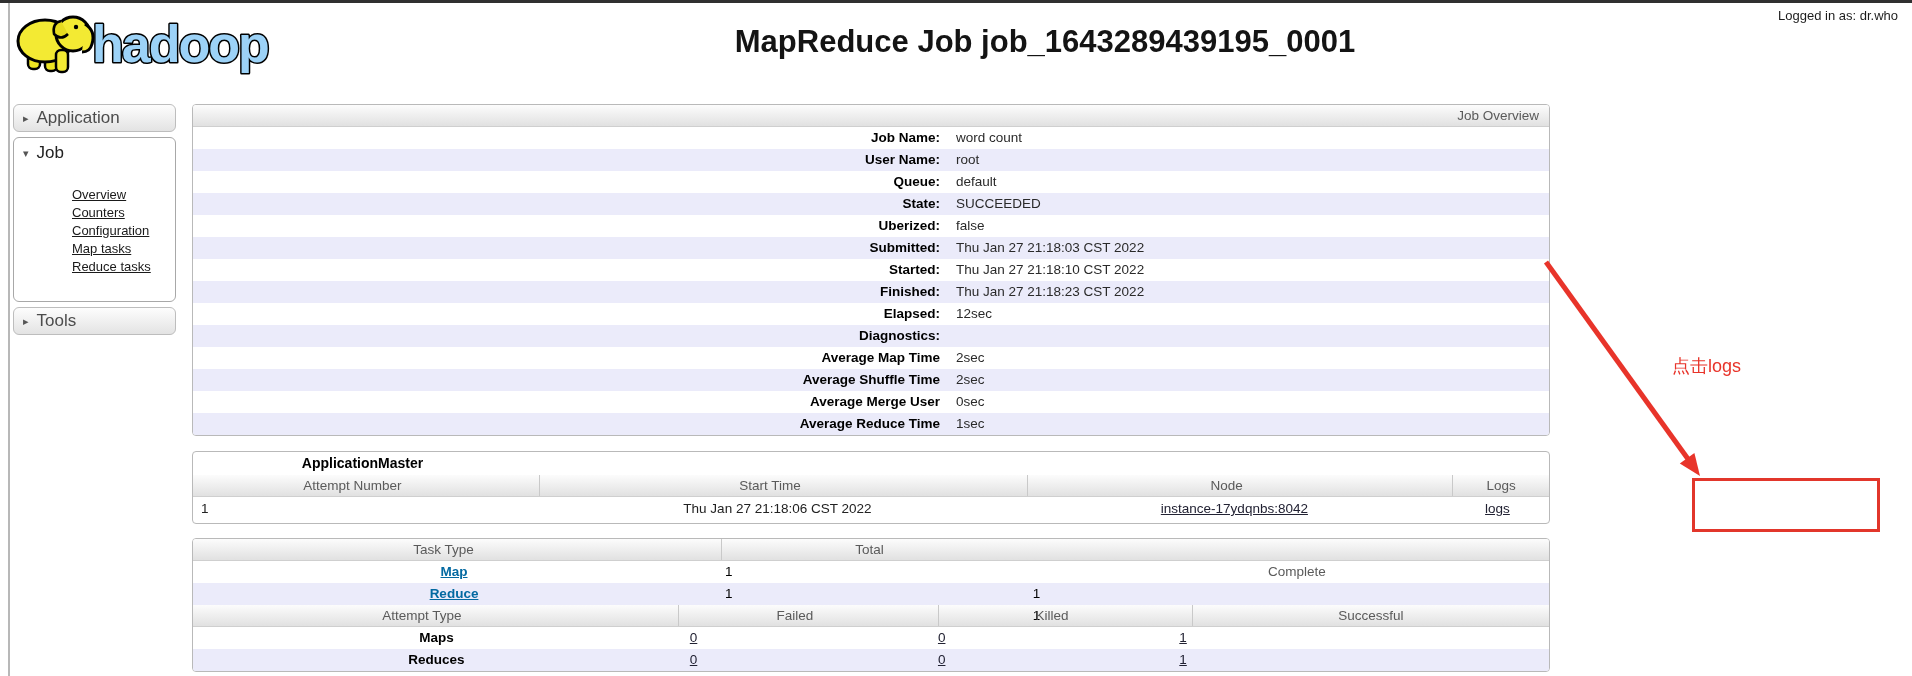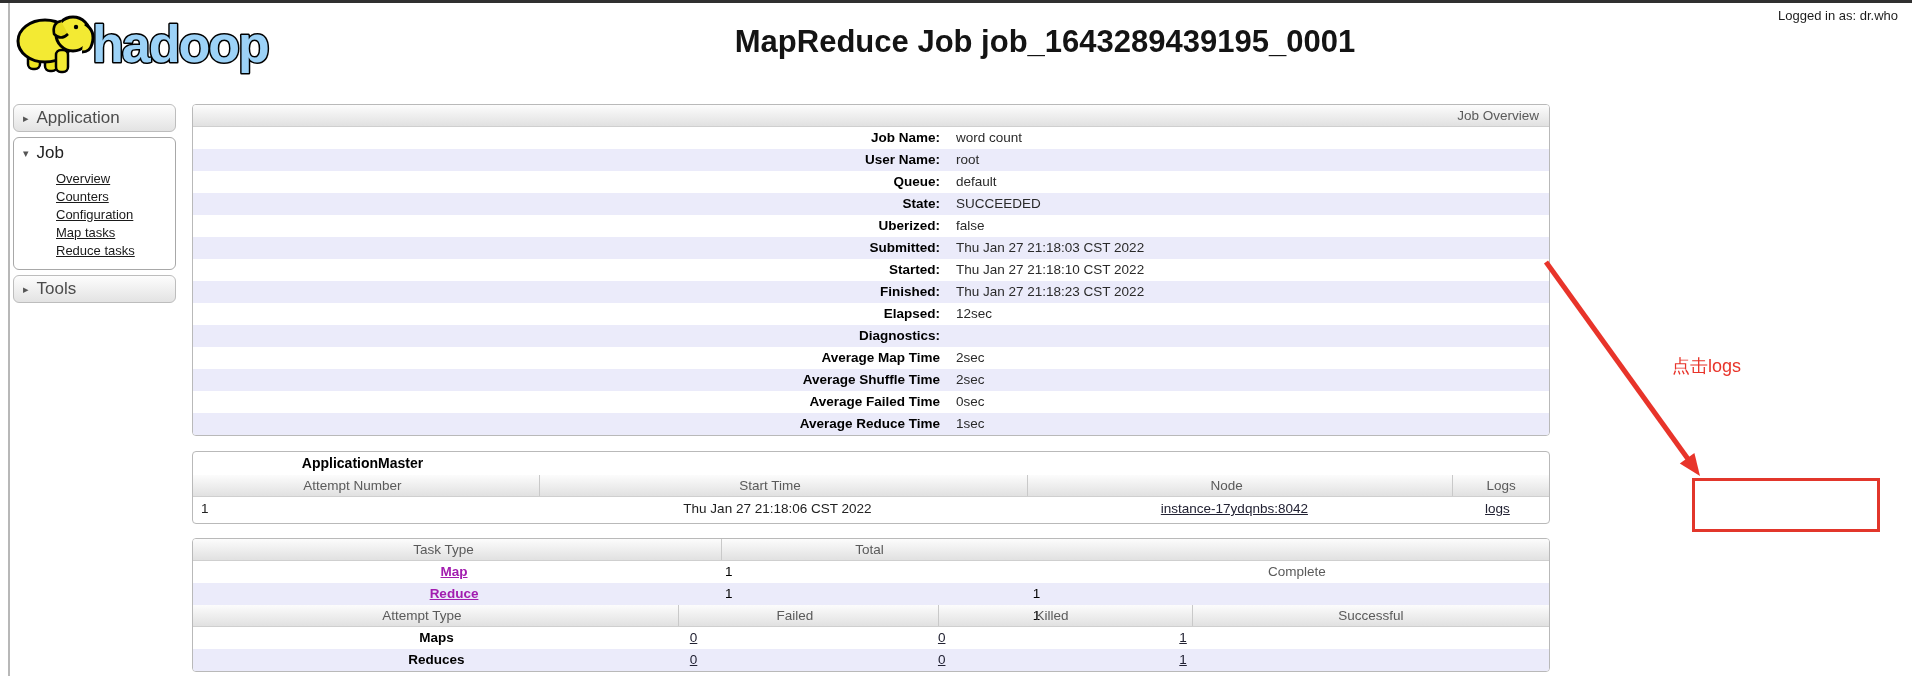--- a/index.html
+++ b/index.html
@@ -17,21 +17,21 @@
     text-align:center; font-size:31px; font-weight:bold; color:#141414; }
 
   
   .sidebar { position:absolute; left:13px; top:104px; width:163px; }
   .nav-header { background:linear-gradient(#fdfdfd,#e3e3e3); border:1px solid #bdbdbd;
     border-radius:6px; padding:3px 9px; font-size:17px; color:#4c4c4c;
     display:flex; align-items:center; gap:8px; margin-bottom:5px; cursor:pointer; }
   .nav-header .arrow { font-size:11px; color:#555; line-height:1; }
   .nav-box { border:1px solid #a8a8a8; border-radius:6px; background:#fff; margin-bottom:5px; padding-bottom:10px; }
   .nav-box .nav-header { background:none; border:none; margin:0; padding:5px 9px 6px; color:#222; }
-  .nav-links { list-style:none; margin:0; padding:0 0 0 42px; }
+  .nav-links { list-style:none; margin:16px; padding:0 0 0 42px; }
   .nav-links li { line-height:17px; }
   .nav-links a { font-size:13px; color:#1a1a1a; text-decoration:underline; cursor:pointer; }
 
   
   .main { position:absolute; left:192px; top:104px; width:1358px; }
   .box { border:1px solid #b9b9b9; border-radius:4px; background:#fff; overflow:hidden; }
   .bar { background:linear-gradient(#fcfcfc,#e1e1e1); border-bottom:1px solid #cfcfcf;
     color:#5a5a5a; font-size:13.5px; height:22px; line-height:21px; }
   .bar.cols { display:flex; text-align:center;gap:27px; }
   .bar.cols > div + div { border-left:1px solid #c9c9c9; }
@@ -50,21 +50,21 @@
   .cell-left { text-align:left; padding-left:8px; }
   .cell-center { text-align:center; }
   .tbl-link { color:#222233; text-decoration:underline; cursor:pointer; }
 
   .tasks-box { margin-top:14px; }
   .t-c1{width:38.5%;} .t-c2{width:22.7%;} .t-c3{width:38.8%;margin-top:22px;}
   .a-c1{width:35.9%;} .a-c2{width:18.3%;} .a-c3{width:17.8%;} .a-c4{width:28%;}
   .task-row { display:flex; font-size:13.5px; height:22px; line-height:22px; }
   .task-row.alt { background:#ebebfa; }
   .row-head { font-weight:bold; text-align:center; color:#000; }
-  .row-head a { color:#a21caf; text-decoration:underline; cursor:pointer; font-weight:bold; }
+  .row-head a { color:#0369a1; text-decoration:underline; cursor:pointer; font-weight:bold; }
   .num-cell { text-align:left; padding-left:10px; }
 
   
   .callout-text { position:absolute; left:1640px; top:354px; font-size:18px; color:#e8342a;margin-left:32px; }
   .callout-arrow { position:absolute; left:1500px; top:250px; width:260px; height:240px; pointer-events:none; }
   .callout-rect { position:absolute; left:1692px; top:478px; width:188px; height:54px;
     border:3px solid #e2362b; z-index:5; }
 </style>
 </head>
 <body>
@@ -166,21 +166,21 @@
         </div>
       <div class="ov-row">
           <div class="ov-lbl">Average Map Time</div>
           <div class="ov-val">2sec</div>
         </div>
       <div class="ov-row">
           <div class="ov-lbl">Average Shuffle Time</div>
           <div class="ov-val">2sec</div>
         </div>
       <div class="ov-row">
-          <div class="ov-lbl">Average Failed Time</div>
+          <div class="ov-lbl">Average Merge User</div>
           <div class="ov-val">0sec</div>
         </div>
       <div class="ov-row">
           <div class="ov-lbl">Average Reduce Time</div>
           <div class="ov-val">1sec</div>
         </div>
     </div>
   </section>
 
   <section class="box am-box">

